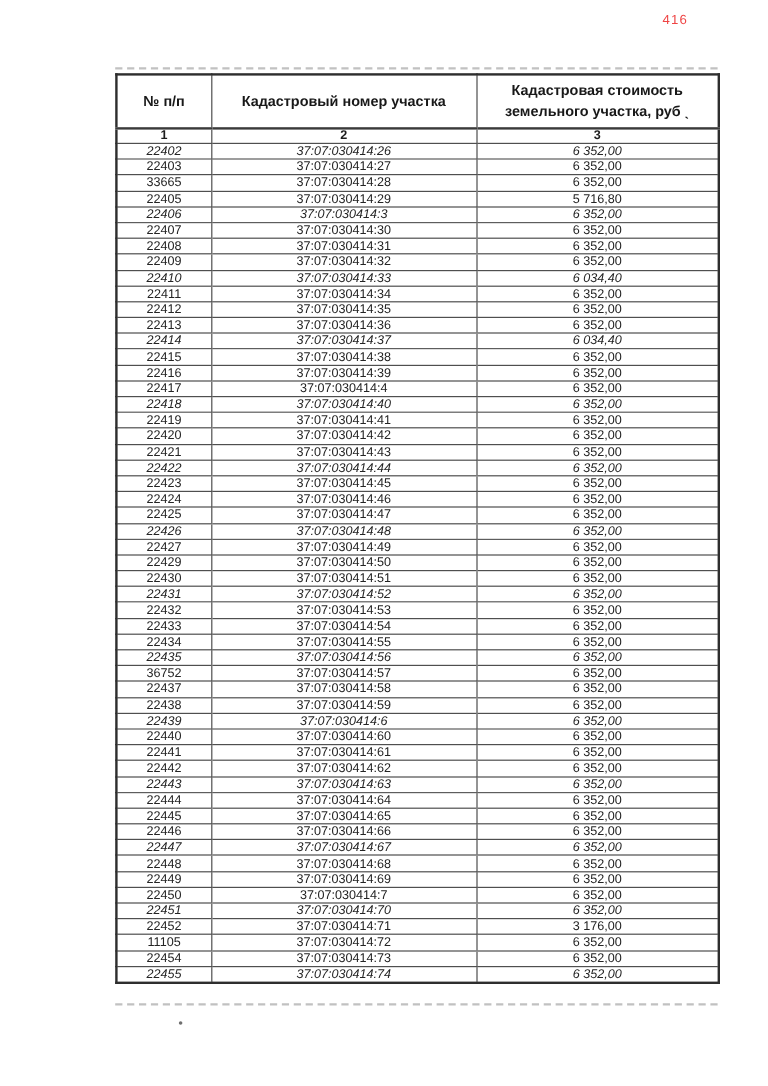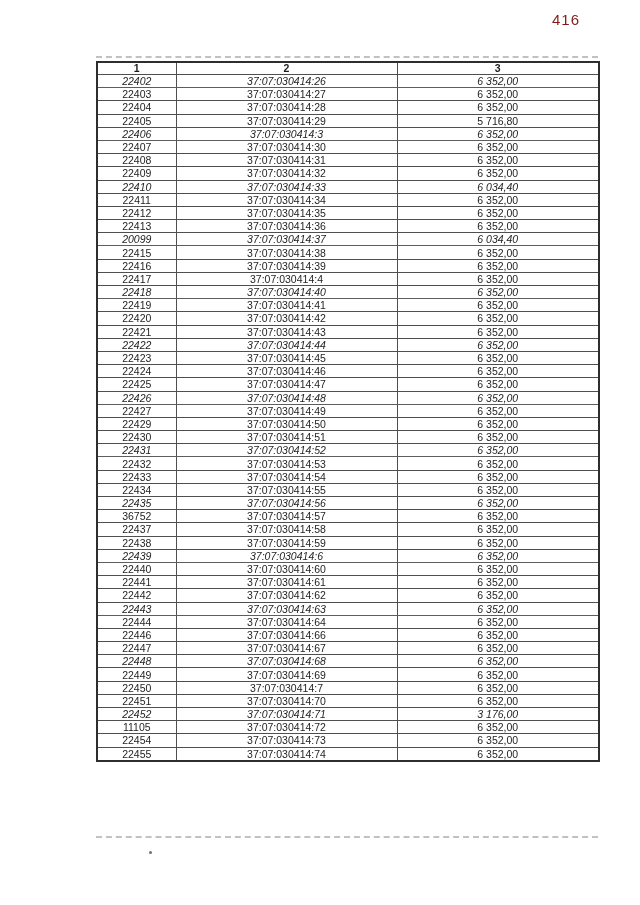--- a/index.html
+++ b/index.html
@@ -12,23 +12,23 @@
     background: #ffffff;
     position: relative;
     overflow: hidden;
     font-family: "Liberation Sans", "DejaVu Sans", sans-serif;
     color: #1c1c1c;
   }
   .page-number {
     position: absolute;
     top: 11px;
     left: 552px;
-    font-size: 15px;
+    font-size: 11px;
     letter-spacing: 1px;
-    color: #7f1d1d;
+    color: #ef4444;
   }
   
   .artifact-line {
     position: absolute;
     left: 96px;
     width: 502px;
     height: 0;
     border-top: 2px dashed #8f8f8f;
     opacity: .55;
   }
@@ -98,39 +98,45 @@
 
 <div class="artifact-line top"></div>
 
 <table class="doc-table">
   <colgroup>
     <col class="c1">
       <col class="c2">
       <col class="c3">
   </colgroup>
   <thead>
+    <tr class="header-row">
+      <th>№ п/п</th>
+      <th>Кадастровый номер участка</th>
+      <th>Кадастровая стоимость
+земельного участка, руб ˎ</th>
+    </tr>
     <tr class="index-row">
       <th>1</th>
       <th>2</th>
       <th>3</th>
     </tr>
   </thead>
   <tbody>
       <tr>
         <td>22402</td>
         <td>37:07:030414:26</td>
         <td>6 352,00</td>
       </tr>
       <tr>
         <td>22403</td>
         <td>37:07:030414:27</td>
         <td>6 352,00</td>
       </tr>
       <tr>
-        <td>22404</td>
+        <td>33665</td>
         <td>37:07:030414:28</td>
         <td>6 352,00</td>
       </tr>
       <tr>
         <td>22405</td>
         <td>37:07:030414:29</td>
         <td>5 716,80</td>
       </tr>
       <tr>
         <td>22406</td>
@@ -166,21 +172,21 @@
         <td>22412</td>
         <td>37:07:030414:35</td>
         <td>6 352,00</td>
       </tr>
       <tr>
         <td>22413</td>
         <td>37:07:030414:36</td>
         <td>6 352,00</td>
       </tr>
       <tr>
-        <td>20099</td>
+        <td>22414</td>
         <td>37:07:030414:37</td>
         <td>6 034,40</td>
       </tr>
       <tr>
         <td>22415</td>
         <td>37:07:030414:38</td>
         <td>6 352,00</td>
       </tr>
       <tr>
         <td>22416</td>
@@ -313,20 +319,25 @@
         <td>6 352,00</td>
       </tr>
       <tr>
         <td>22443</td>
         <td>37:07:030414:63</td>
         <td>6 352,00</td>
       </tr>
       <tr>
         <td>22444</td>
         <td>37:07:030414:64</td>
+        <td>6 352,00</td>
+      </tr>
+      <tr>
+        <td>22445</td>
+        <td>37:07:030414:65</td>
         <td>6 352,00</td>
       </tr>
       <tr>
         <td>22446</td>
         <td>37:07:030414:66</td>
         <td>6 352,00</td>
       </tr>
       <tr>
         <td>22447</td>
         <td>37:07:030414:67</td>

